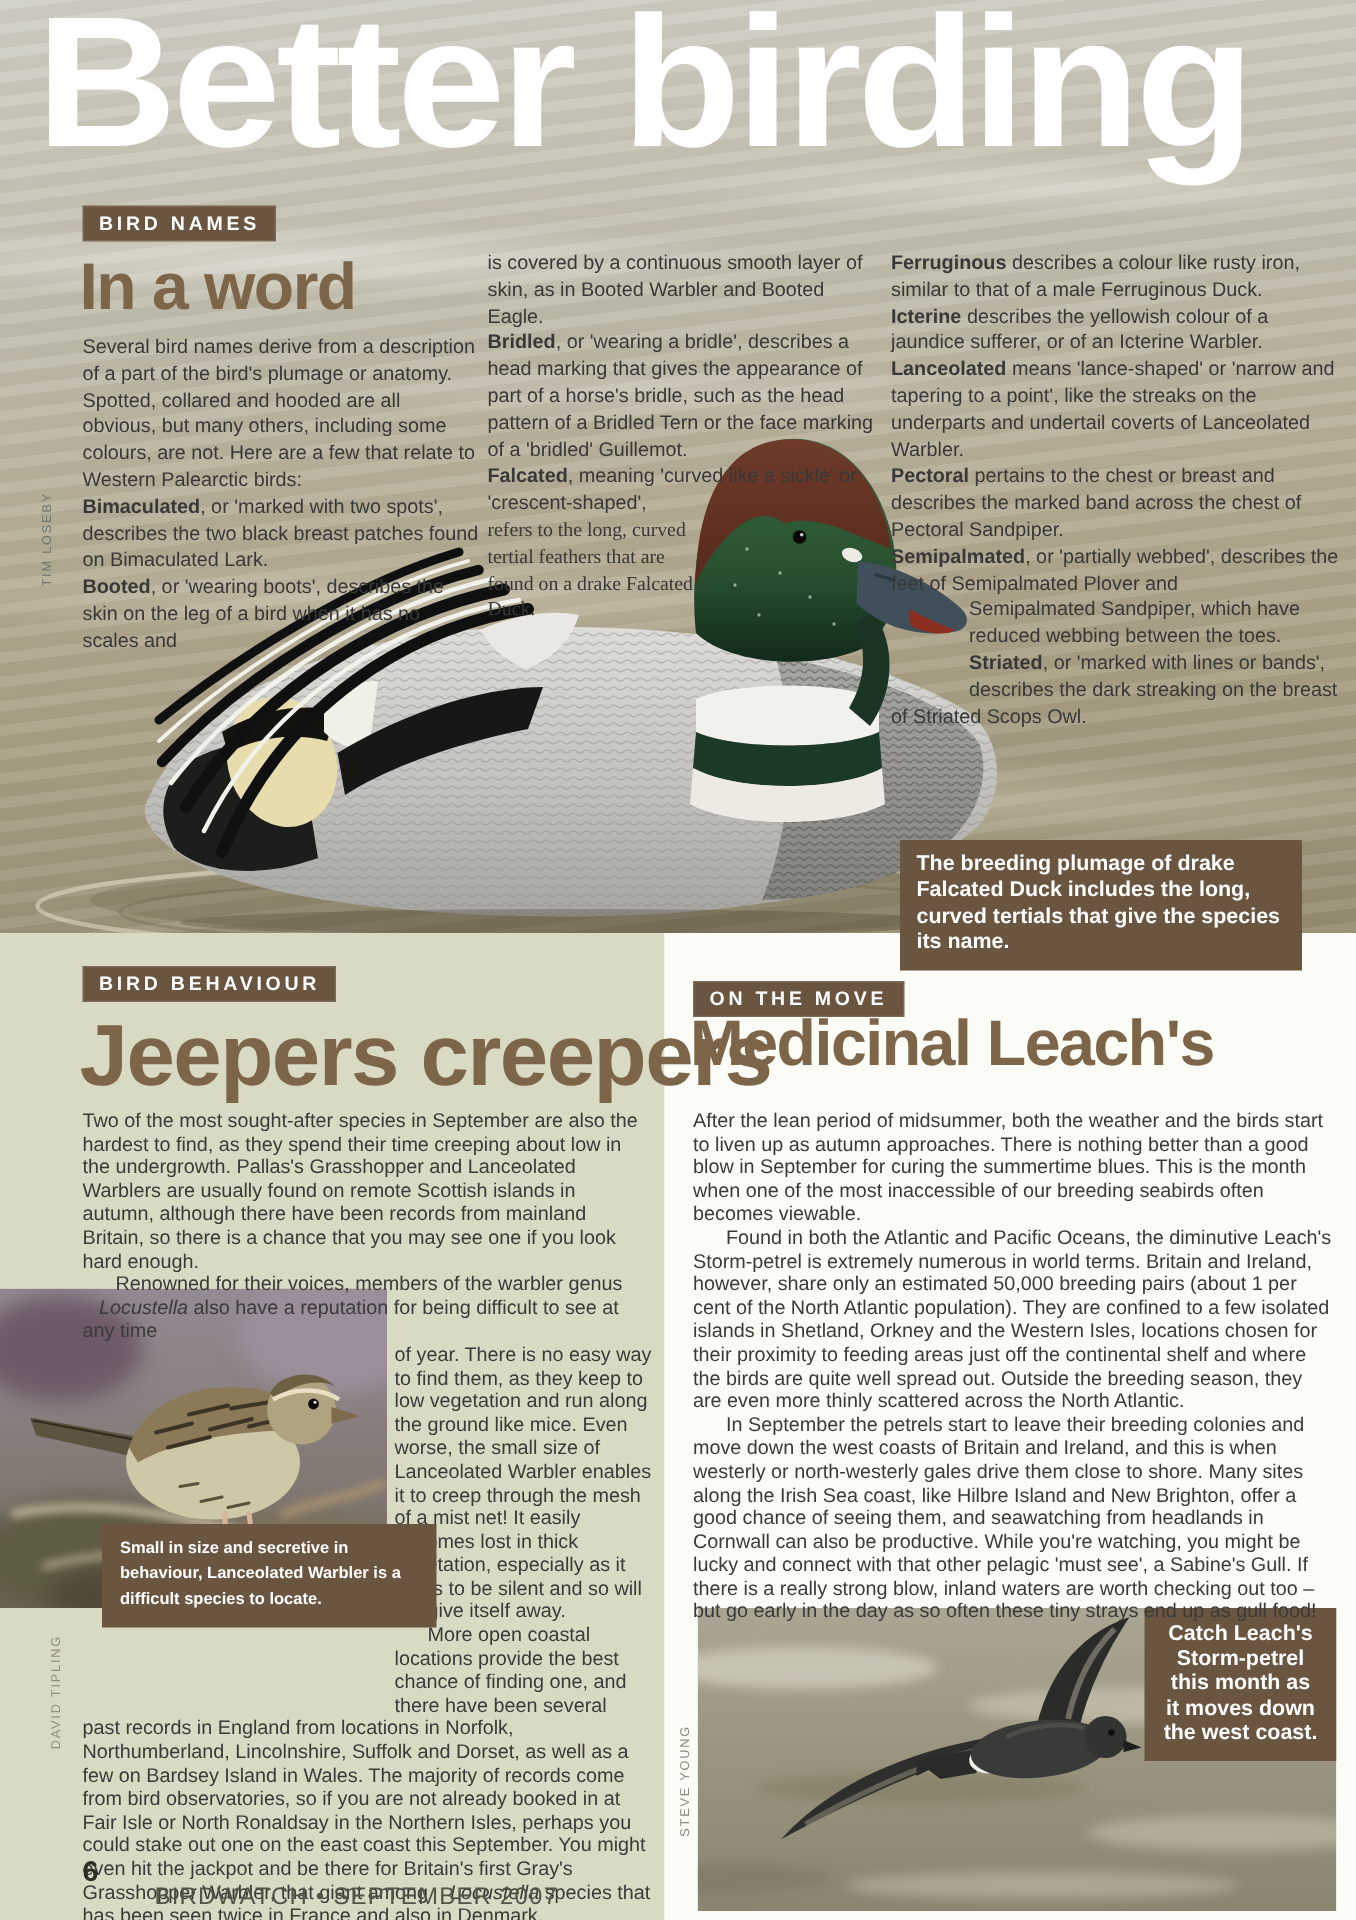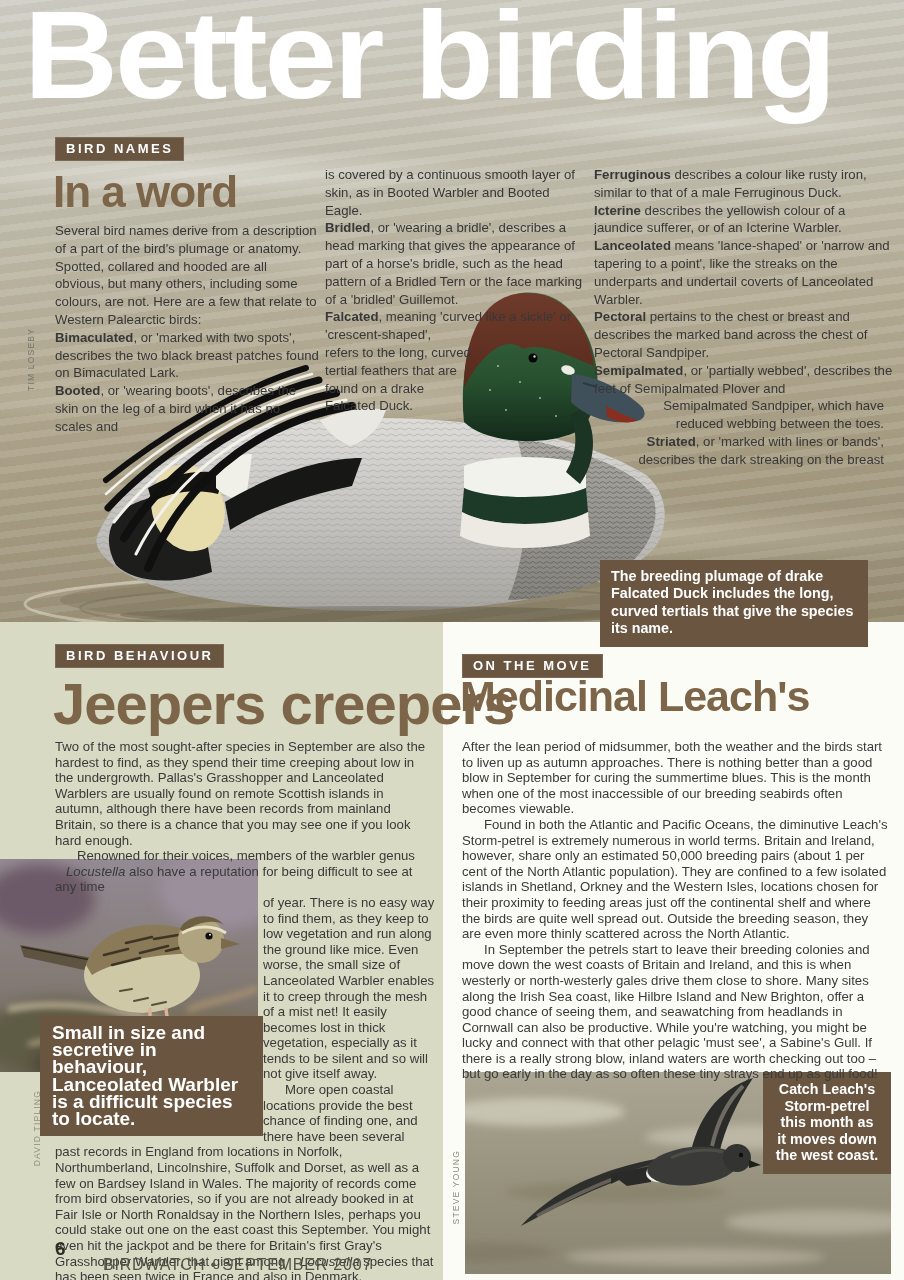--- a/index.html
+++ b/index.html
@@ -41,23 +41,23 @@
     position:absolute; z-index:6; font-weight:bold; color:#7d6549;
     font-size:44px; letter-spacing:-1px; white-space:nowrap; line-height:1;
   }
   #head-word { left:53px; top:170px; }
   .col { position:absolute; z-index:5; font-size:13.2px; line-height:17.8px; color:#383838; }
   .rich { white-space:pre-wrap; }
   .b { font-weight:bold; }
   .i { font-style:italic;margin-left:11px; }
   #col1 { left:55px;  top:222px; width:264px; }
   #col2 { left:325px; top:166px; width:258px; }
-  #col2 .narrow { width:150px; }
+  #col2 .narrow { width:150px;font-family:Liberation Serif, serif; }
   #col3 { left:594px; top:166px; width:300px; }
-  #col3 .indent { margin-left:36px; width:254px;text-align:right; }
+  #col3 .indent { margin-left:52px; width:254px; }
   .photo-caption {
     background:#6a5640; color:#fff; font-weight:bold;
     font-size:14.3px; line-height:17.4px;
   }
   #cap-duck {
     position:absolute; z-index:7; left:600px; top:560px; width:268px;
     padding:8px 11px 9px 11px;
   }
   .vcredit {
     position:absolute; writing-mode:vertical-rl; transform:rotate(180deg);
@@ -77,22 +77,22 @@
   .body-copy { font-size:13.2px; line-height:15.6px; color:#3a3a3a; }
   #flow-left { position:absolute; left:0; top:117px; width:443px; z-index:3; }
   #flow-left .blockA { margin-left:55px; width:376px; }
   #flow-left .blockB { margin-left:263px; width:174px; margin-top:0px; }
   #flow-left .blockC { margin-left:55px; width:380px; }
   #warbler-photo {
     position:absolute; left:0; top:237px; width:258px; height:213px; z-index:2;
     overflow:hidden;
   }
   #cap-warbler {
-    position:absolute; z-index:5; left:40px; top:394px; width:223px;
-    padding:8px 12px 9px 12px; font-size:19px; line-height:17.2px;
+    position:absolute; z-index:5; left:68px; top:394px; width:223px;
+    padding:8px 12px 9px 12px; font-size:11px; line-height:17.2px;
   }
   #credit-david { left:32px; top:468px; color:#8f9078; }
   #footer { position:absolute; left:0; top:612px; width:443px; height:40px; z-index:4; }
   #footer-num {
     position:absolute; left:55px; top:4px; font-size:19px; font-weight:bold; color:#2e2f24;
   }
   #footer-mag {
     position:absolute; left:103px; top:22px; font-size:16px; color:#535446; letter-spacing:0.8px;
   }
   #flow-right { position:absolute; left:19px; top:117px; width:428px; z-index:3; }
@@ -219,20 +219,21 @@
     </div>
 
     <div class="col" id="col3">
       <div class="rich"><span class="b">Ferruginous</span><span> describes a colour like rusty iron, similar to that of a male Ferruginous Duck.
 </span><span class="b">Icterine</span><span> describes the yellowish colour of a jaundice sufferer, or of an Icterine Warbler.
 </span><span class="b">Lanceolated</span><span> means 'lance-shaped' or 'narrow and tapering to a point', like the streaks on the underparts and undertail coverts of Lanceolated Warbler.
 </span><span class="b">Pectoral</span><span> pertains to the chest or breast and describes the marked band across the chest of Pectoral Sandpiper.
 </span><span class="b">Semipalmated</span><span>, or 'partially webbed', describes the feet of Semipalmated Plover and</span></div>
       <div class="rich indent"><span>Semipalmated Sandpiper, which have reduced webbing between the toes.
 </span><span class="b">Striated</span><span>, or 'marked with lines or bands', describes the dark streaking on the breast</span></div>
+      <div class="rich"><span>of Striated Scops Owl.</span></div>
     </div>
 
     <div class="photo-caption" id="cap-duck">The breeding plumage of drake Falcated Duck includes the long, curved tertials that give the species its name.</div>
   </div>
 
   <div class="bottom">
 
     <div class="left-panel">
       <div class="tag" id="tag-behaviour">BIRD BEHAVIOUR</div>
       <div class="big-head" id="head-jeepers">Jeepers creepers</div>

